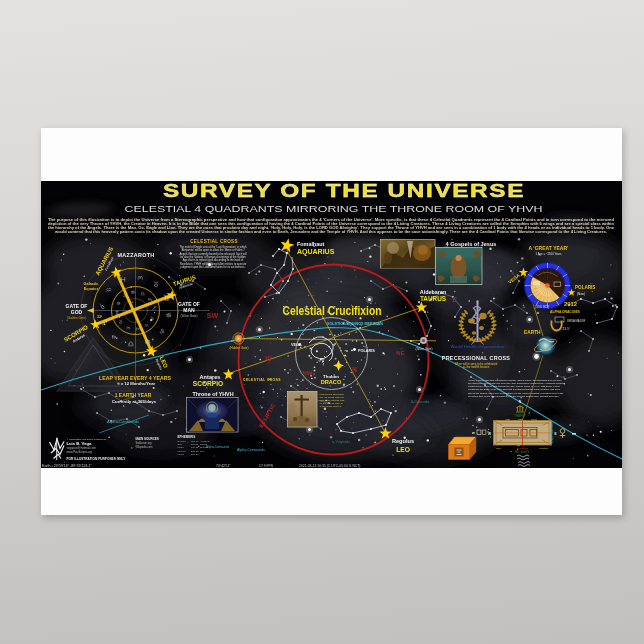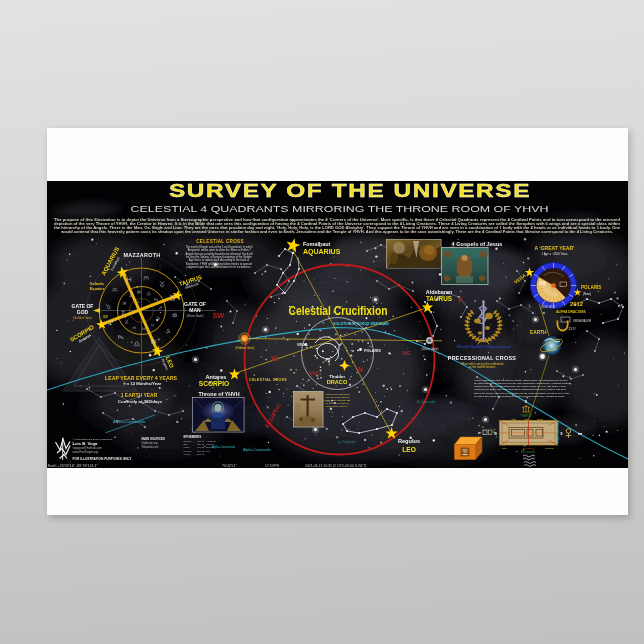--- a/index.html
+++ b/index.html
@@ -1,17 +1,17 @@
 <!DOCTYPE html>
 <html><head><meta charset="utf-8">
 <style>
 html,body{margin:0;padding:0;}
 body{width:644px;height:644px;overflow:hidden;font-family:"Liberation Sans",sans-serif;}
 .bg{position:absolute;left:0;top:0;width:644px;height:644px;background:linear-gradient(176deg,#e4e2e0 0%,#d8d6d4 40%,#cbc9c7 75%,#c2c0be 100%);}
-.poster{position:absolute;left:47px;top:128px;width:581px;height:387px;background:#fdfdfd;box-shadow:2px 3px 7px rgba(0,0,0,0.22);}
+.poster{position:absolute;left:41px;top:128px;width:581px;height:387px;background:#fdfdfd;box-shadow:2px 3px 7px rgba(0,0,0,0.22);}
 .art{position:absolute;left:0;top:53px;width:581px;height:287px;}
 </style></head>
 <body>
 
 <div class="bg"></div>
 
 <div class="poster">
 
 <svg class="art" width="581" height="287" viewBox="0 0 581 287">
 <defs>

